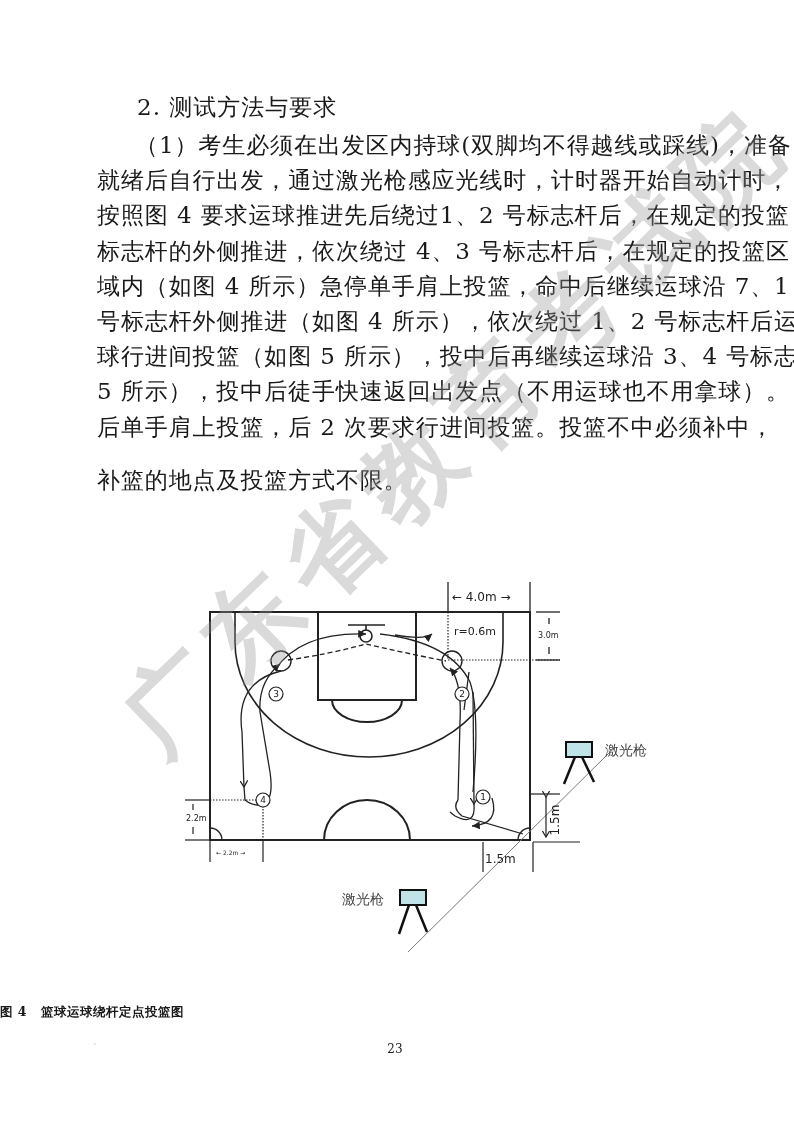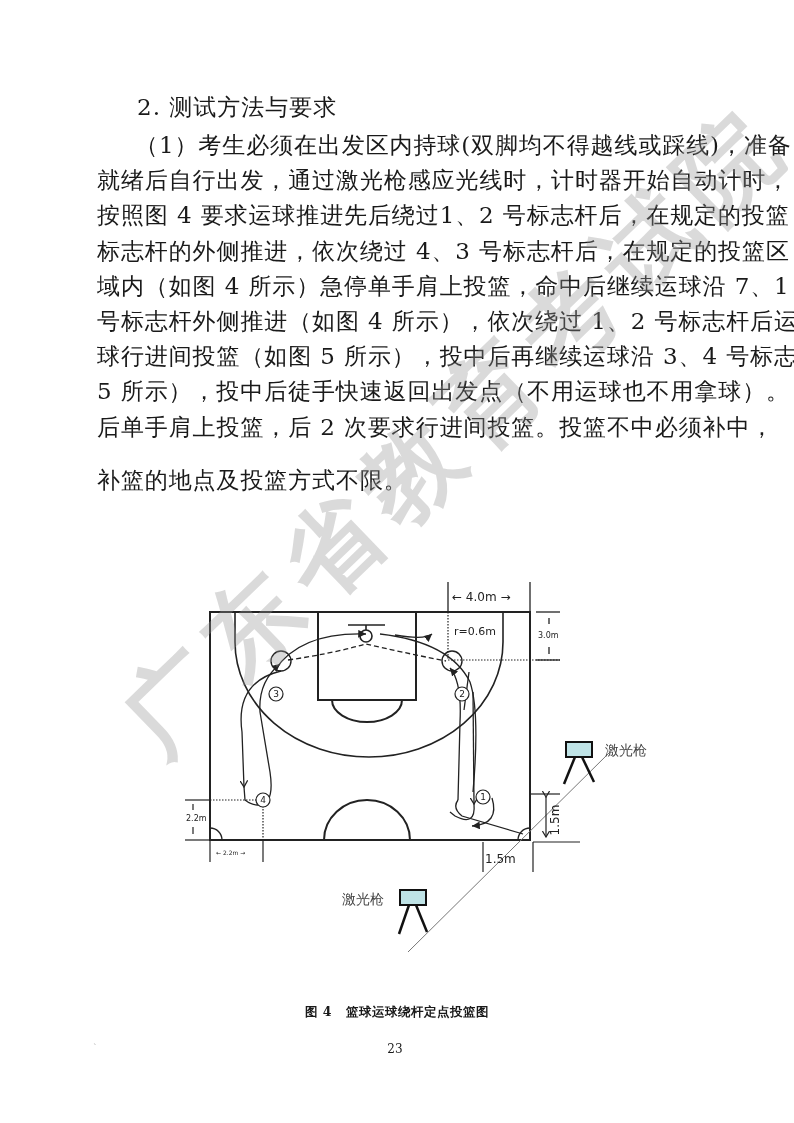--- a/index.html
+++ b/index.html
@@ -7,21 +7,21 @@
            font-family: "DejaVu Serif", "Liberation Serif", serif; color: #1a1a1a; }
     .page { position: absolute; left: 0; top: 0; width: 794px; height: 1123px; }
     .heading { position: absolute; left: 137px; top: 92px; font-size: 23px; letter-spacing: 1px; }
     .para { position: absolute; left: 97px; top: 128px; width: 604px; font-size: 23px;
             line-height: 35.2px; letter-spacing: 0.9px; text-align: justify; }
     .para .line { display: block; white-space: nowrap; height: 35.2px; text-align-last: justify; }
     .para .line.first { padding-left: 38px; }
     .para .line.last { text-align-last: left; margin-top: 18px; }
     .figure { position: absolute; left: 180px; top: 572px; width: 520px; height: 390px; }
     .figure svg { width: 520px; height: 390px; display: block; }
-    .caption { position: absolute; left: 0; width: 794px; top: 1004px; text-align: center;
+    .caption { position: absolute; left: 0; width: 794px; top: 1004px; 
                font-size: 12.5px; font-weight: bold; letter-spacing: 0.5px; }
     .caption .num { margin-right: 14px; }
     .pagenum { position: absolute; left: 0; width: 790px; top: 1042px; text-align: center; font-size: 12px; }
     .corner-mark { position: absolute; left: 93px; top: 1043px; font-size: 9px; color: #aaa; }
     .watermark { position: absolute; left: 0; top: 0; width: 794px; height: 1123px; pointer-events: none; }
     .watermark span { position: absolute; left: 95px; top: 690px; font-size: 96px; color: rgba(150,150,150,0.35);
                       font-family: "DejaVu Sans", sans-serif; transform-origin: 0 0; transform: rotate(-44deg);
                       letter-spacing: 14px; white-space: nowrap; font-weight: bold; }
     .svgtext { font-family: "DejaVu Sans", "Liberation Sans", sans-serif; }
   </style>

